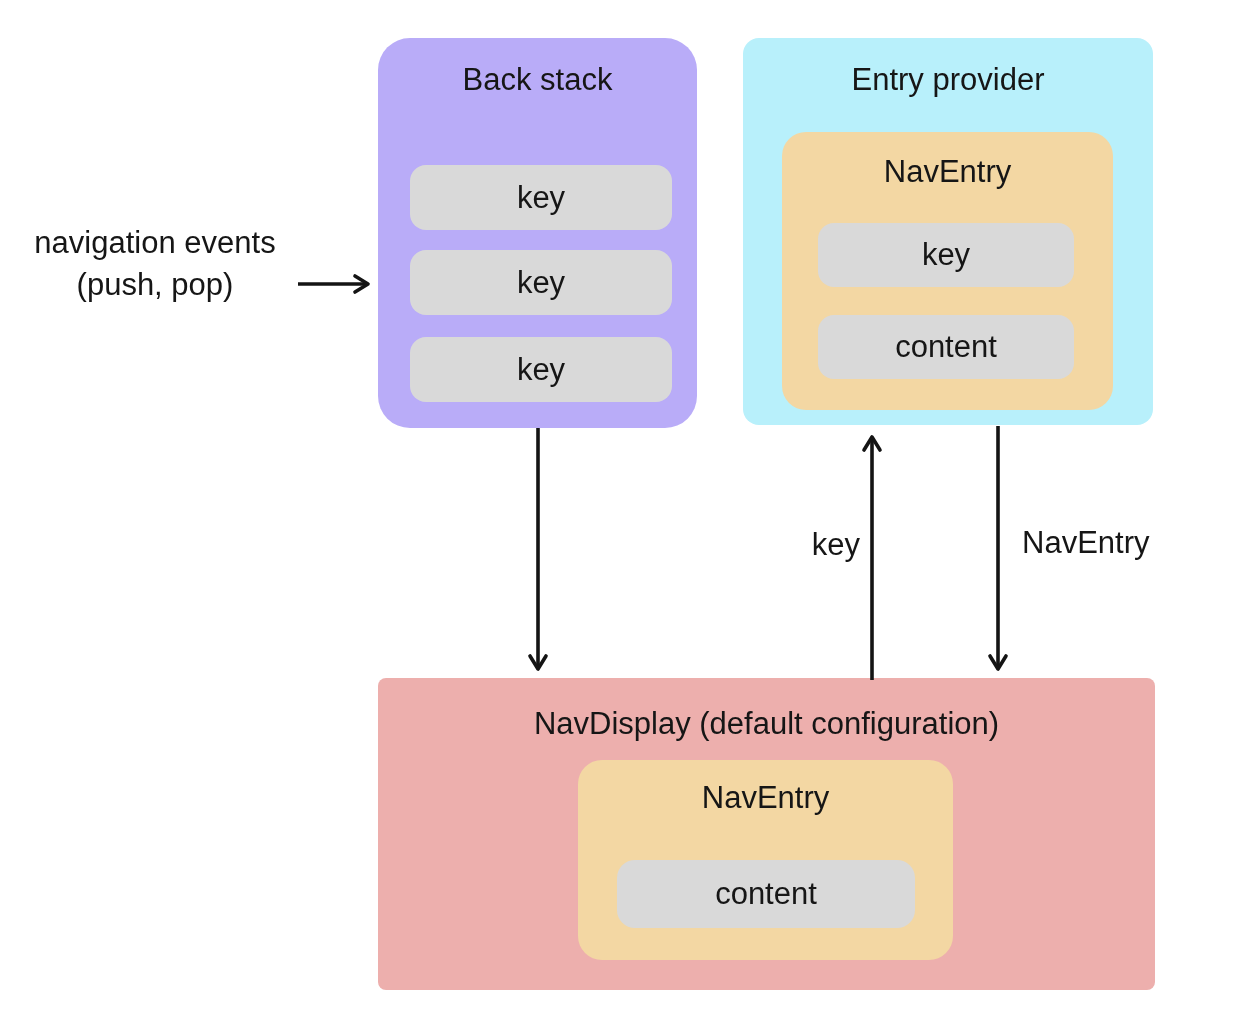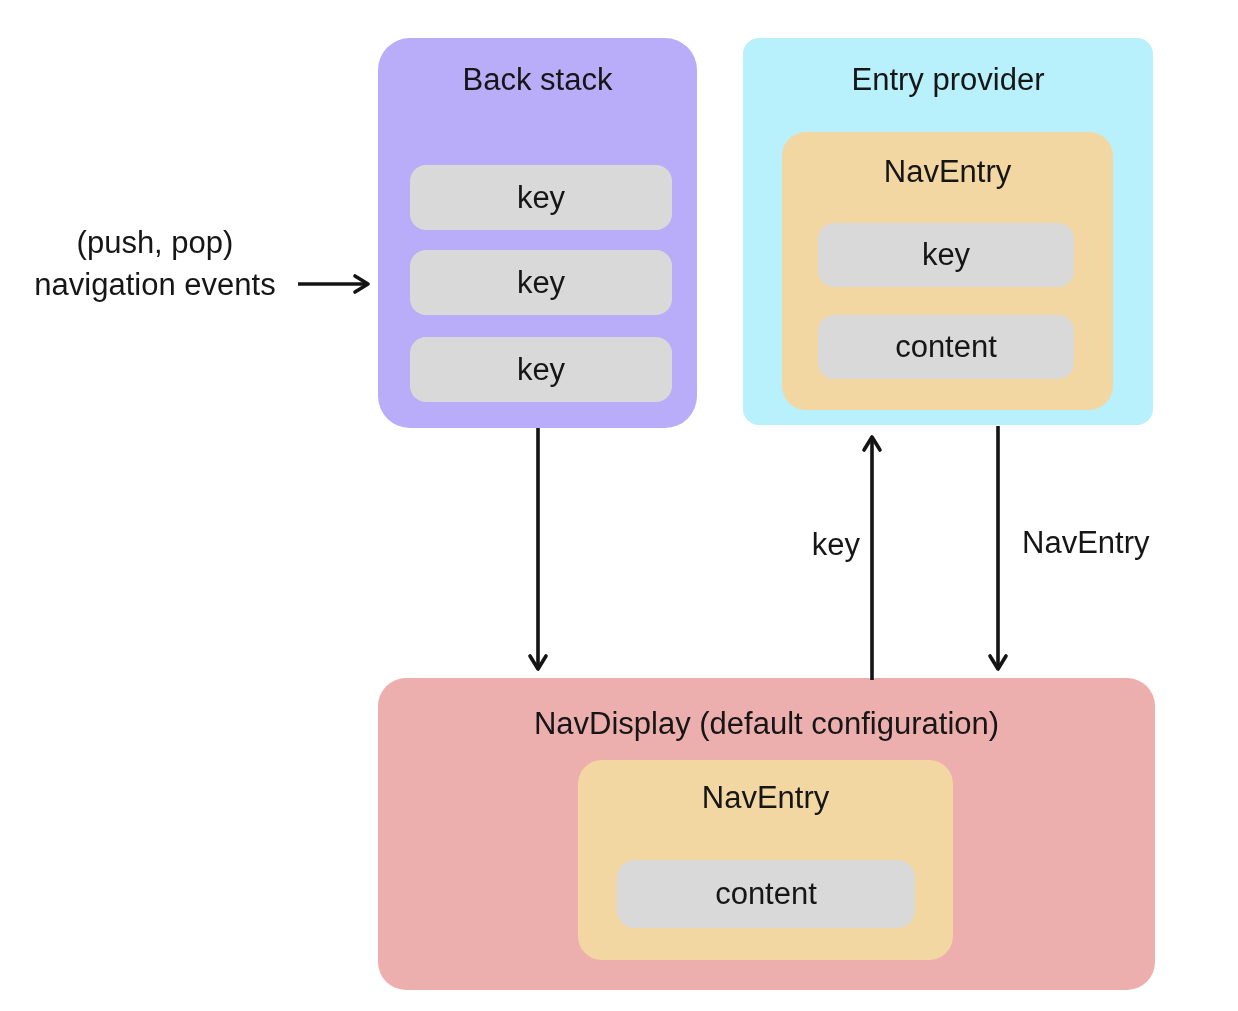--- a/index.html
+++ b/index.html
@@ -78,21 +78,21 @@
     position: absolute;
     left: 36px; width: 256px; height: 64px;
   }
   .nav-entry-a .pill.key-pill { top: 91px; }
   .nav-entry-a .pill.content-pill { top: 183px; }
   
   .nav-display {
     left: 378px; top: 678px;
     width: 777px; height: 312px;
     background: var(--c-pink, #edafad);
-    border-radius: 28px;
+    border-radius: 8px;
   }
   .nav-display .box-title {
     position: absolute; left: 0; right: 0; top: 28px;
   }
   .nav-entry-b {
     position: absolute;
     left: 200px; top: 82px;
     width: 375px; height: 200px;
     background: var(--c-orange, #f3d7a3);
     border-radius: 24px;
@@ -136,22 +136,22 @@
     width: 1238px; height: 1011px;
     pointer-events: none;
   }
 </style>
 </head>
 <body>
 
 <div class="canvas">
 
   <div class="annotation">
+    <div>navigation events</div>
     <div>(push, pop)</div>
-    <div>navigation events</div>
   </div>
 
   <div class="box back-stack">
     <div class="box-title">Back stack</div>
     <div class="pill">key</div>
     <div class="pill">key</div>
     <div class="pill">key</div>
   </div>
 
   <div class="box entry-provider">

